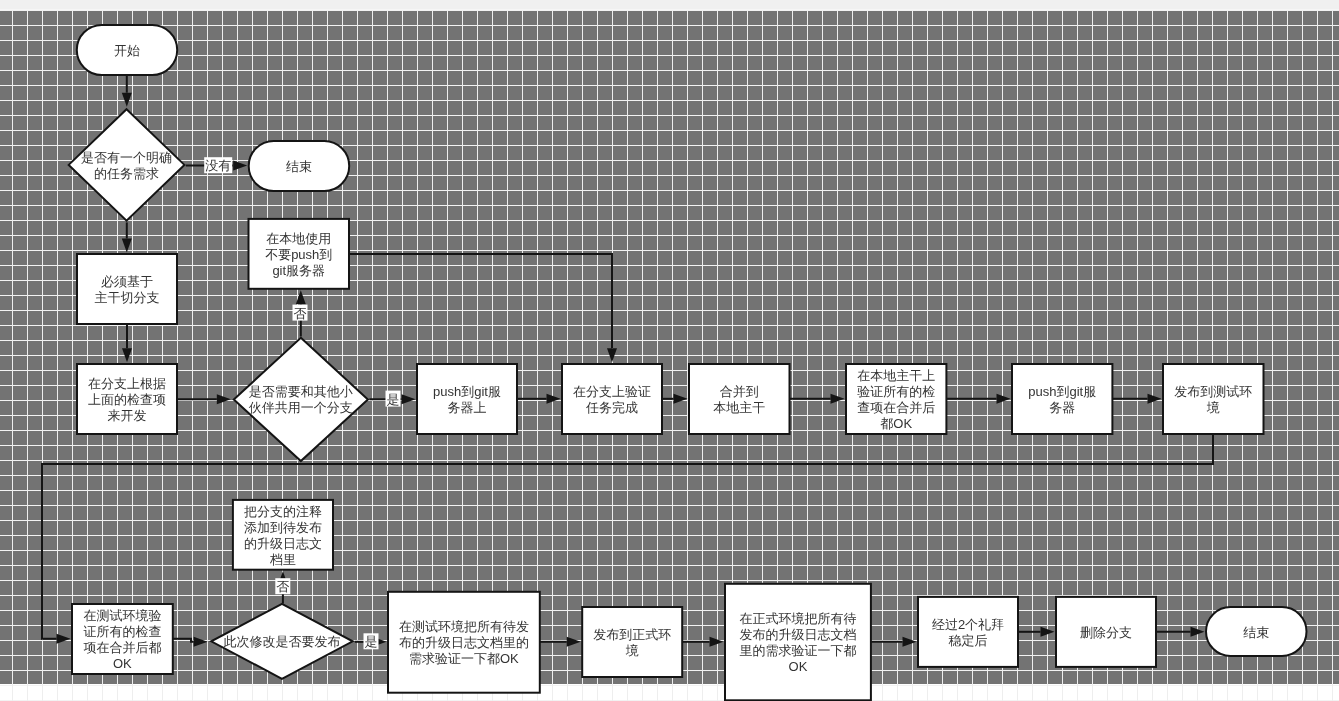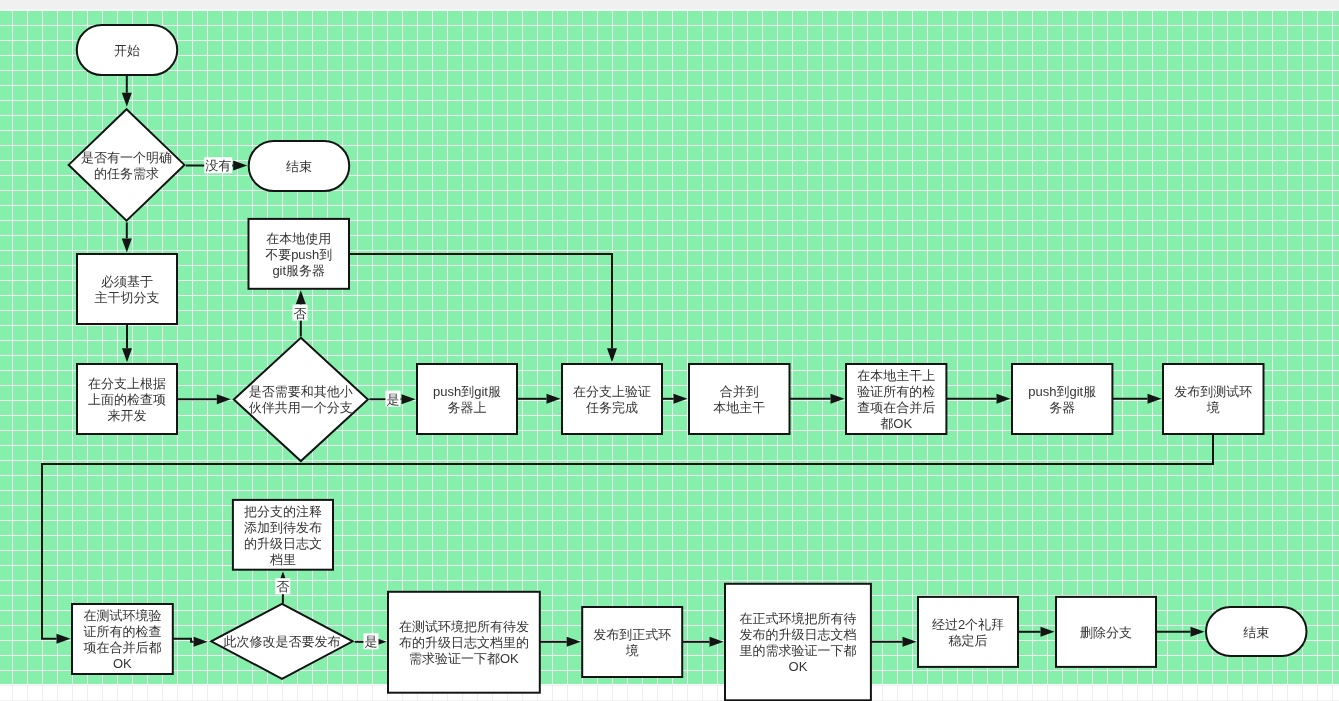--- a/index.html
+++ b/index.html
@@ -1,20 +1,20 @@
 <!DOCTYPE html>
 <html><head>
 <meta charset="utf-8">
 <title>flowchart</title>
 <style>
   html,body{margin:0;padding:0;}
   body{width:1339px;height:701px;overflow:hidden;background:#ffffff;
        font-family:"Liberation Sans","DejaVu Sans",sans-serif;
        -webkit-font-smoothing:antialiased;}
-  #canvas{position:relative;width:1339px;height:684px;background:#86efac;filter:opacity(0.999);}
+  #canvas{position:relative;width:1339px;height:684px;background:#737373;filter:opacity(0.999);}
   #topband{position:absolute;left:0;top:0;width:1339px;height:9px;background:#f0f0f0;
           box-shadow:0 1px 0 #f6f6f6;}
   #grid{position:absolute;left:0;top:0;width:1339px;height:701px;
         background-image:
           linear-gradient(to right,#eeeeee 1px,transparent 1px),
           linear-gradient(to bottom,#f2f2f2 1px,transparent 1px);
         background-size:15px 15px;
         background-position:12px 10px;}
   svg.flow{position:absolute;left:0;top:0;}
   .shape{fill:#ffffff;stroke:#141414;stroke-width:2;}

